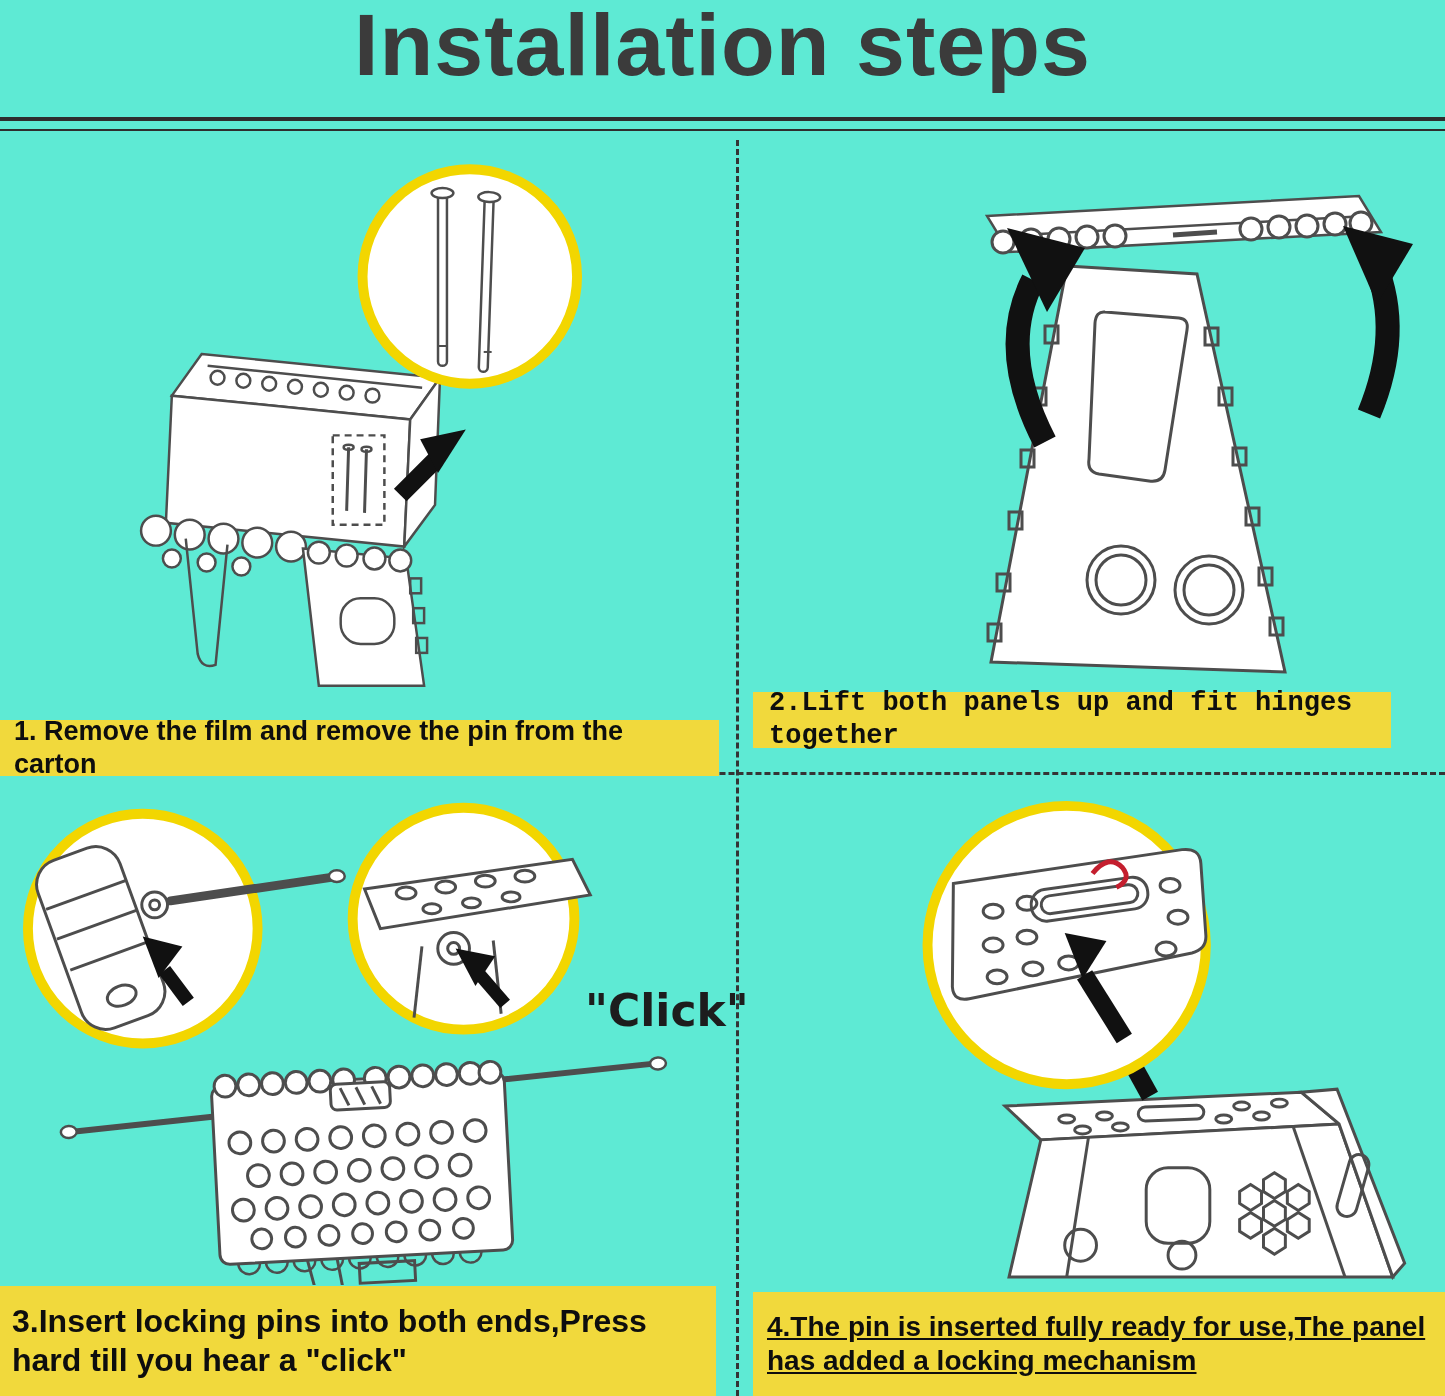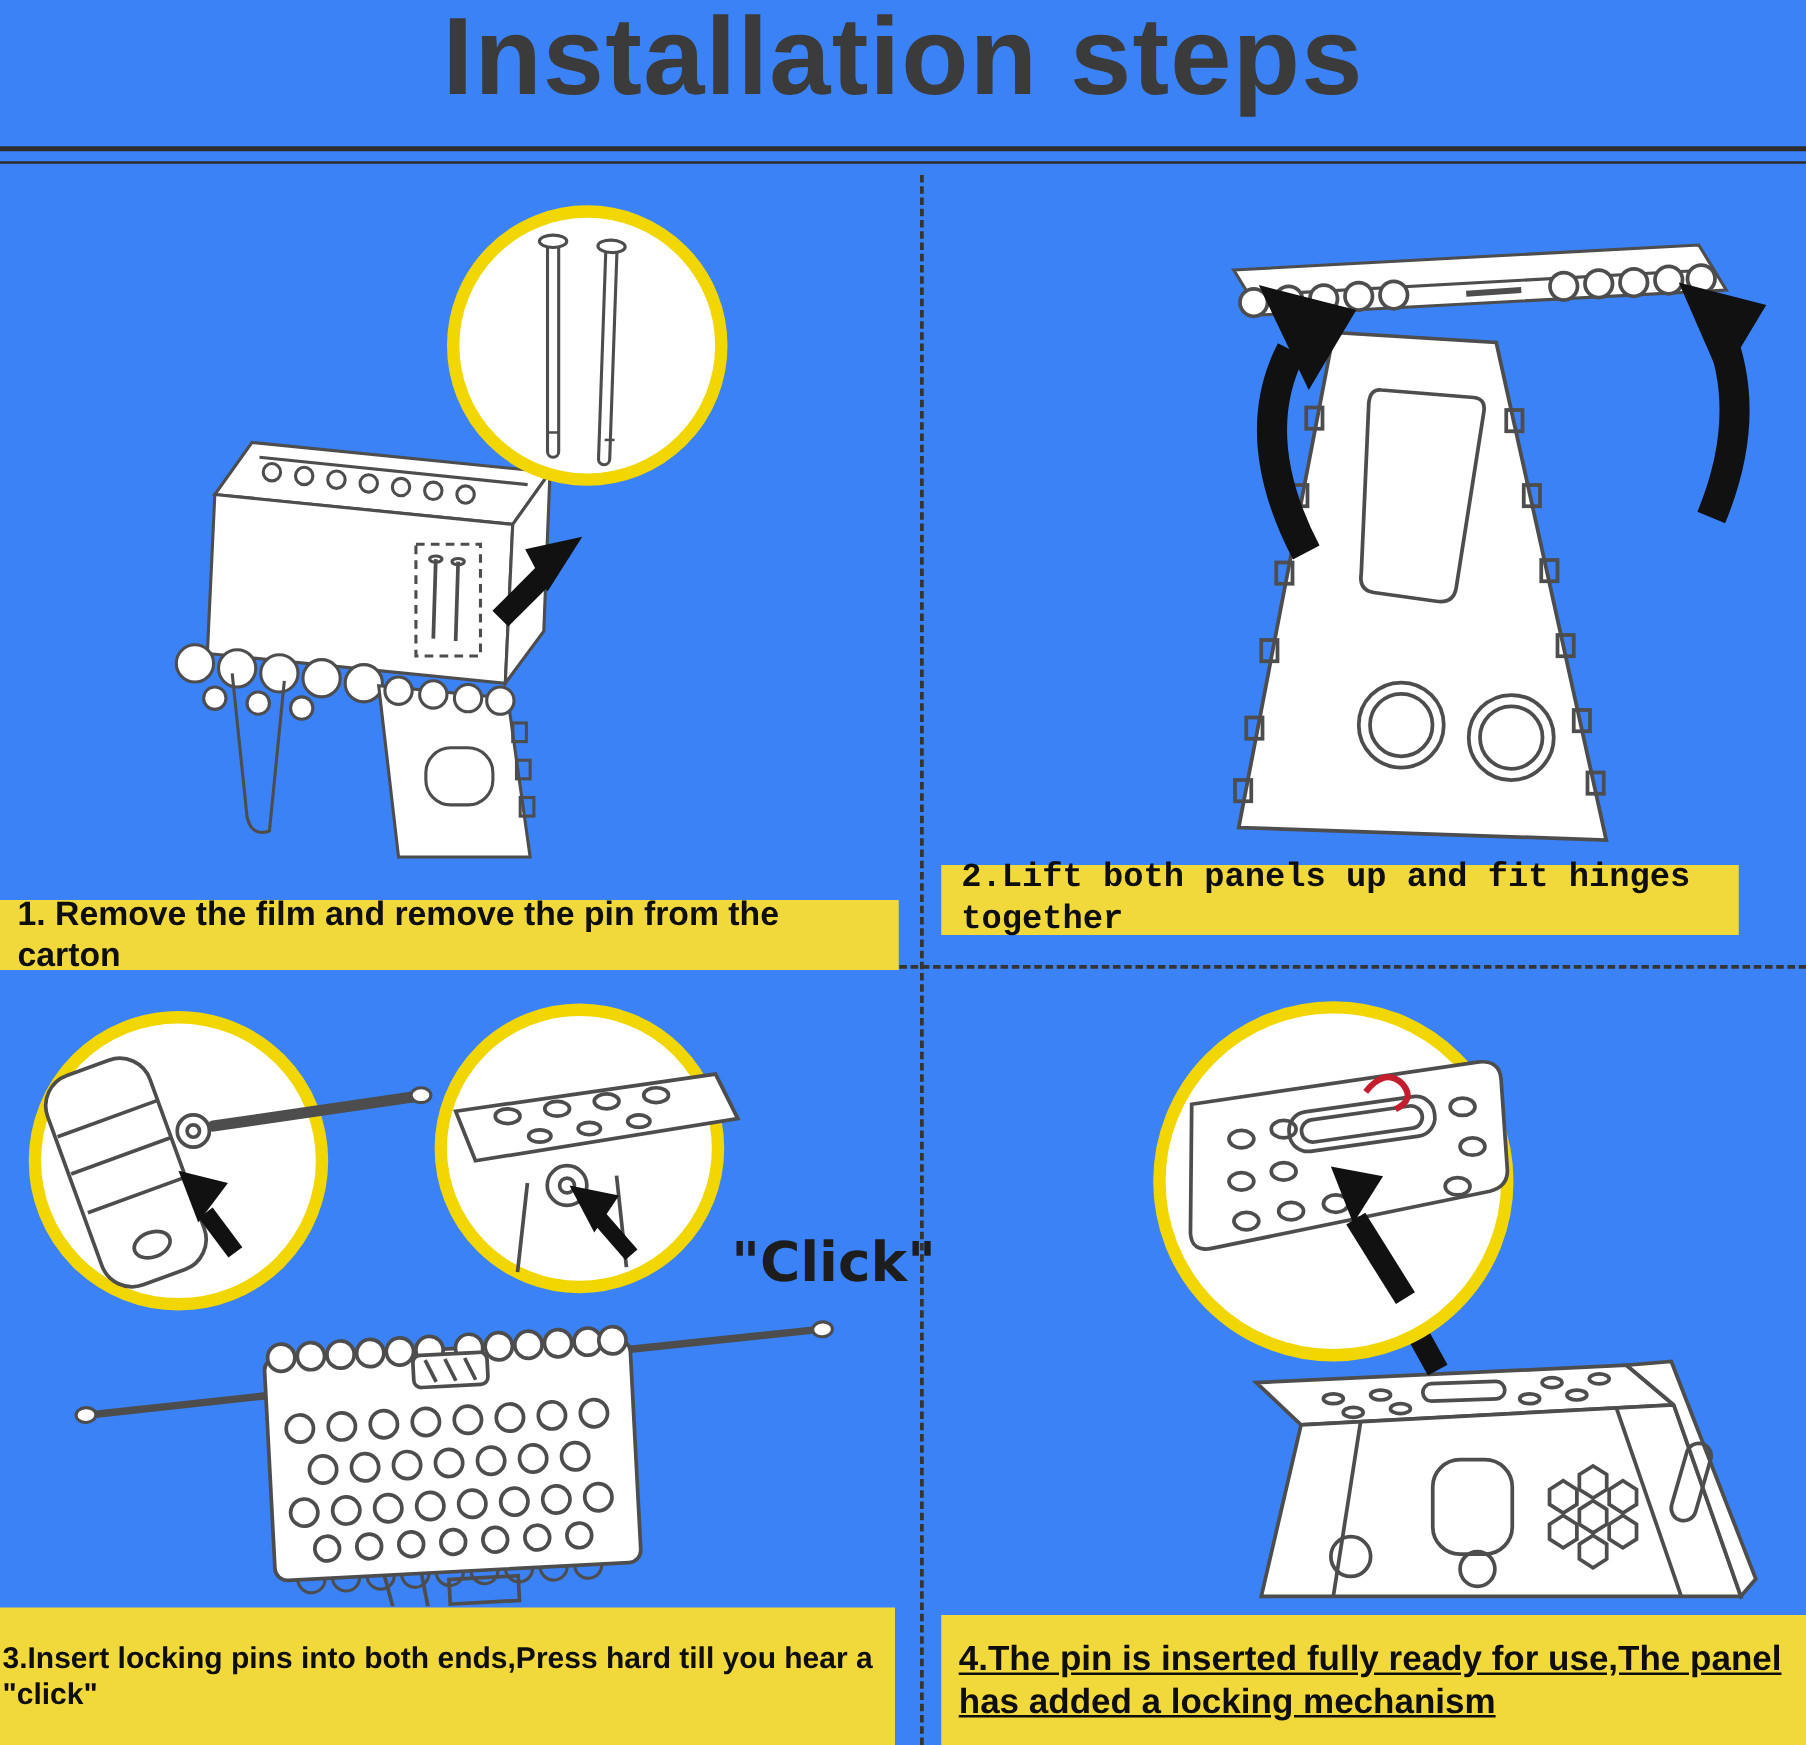--- a/index.html
+++ b/index.html
@@ -1,29 +1,29 @@
 <!DOCTYPE html>
 <html><head>
 <meta charset="utf-8">
 <style>
   * { margin:0; padding:0; box-sizing:border-box; }
   html,body { background:#ffffff; }
-  .page { position:relative; width:1445px; height:1396px; background:#3b82f6;
+  .page { position:relative; width:1445px; height:1396px; background:#5eead4;
           font-family:"Liberation Sans", sans-serif; overflow:hidden; }
   .title { position:absolute; top:-6px; left:0; width:100%; text-align:center;
            font-size:88px; font-weight:bold; color:#3b3b3b; letter-spacing:1px; }
   .rule-a { position:absolute; top:117px; left:0; width:100%; border-top:4px solid #2e2e2e; }
   .rule-b { position:absolute; top:129px; left:0; width:100%; border-top:2px solid #2e2e2e; }
   .vdiv  { position:absolute; top:140px; bottom:0; left:736px; border-left:3px dashed #343434; }
   .hdiv  { position:absolute; top:772px; left:0; width:100%; border-top:3px dashed #343434; }
   .caption { position:absolute; background:#F1D93C; color:#0e0e0e; font-weight:bold;
              display:flex; align-items:center; line-height:1.22; }
   .c1 { left:0;     top:692px;  width:719px; height:56px;  font-size:27px; padding:0 8px 0 14px;margin-top:28px; }
   .c2 { left:753px; top:692px;  width:638px; height:56px;  font-size:27px; padding:0 8px 0 16px;font-family:Liberation Mono, monospace; }
-  .c3 { left:0;     top:1286px; width:716px; height:110px; font-size:24px; padding:6px 2px; }
+  .c3 { left:0;     top:1286px; width:716px; height:110px; font-size:32px; padding:6px 12px; }
   .c4 { left:753px; top:1292px; width:692px; height:104px; font-size:28px; padding:6px 14px;text-decoration:underline; }
   .click-label { position:absolute; left:585px; top:985px; font-size:44px; font-weight:bold;
                  color:#1d1d1d; font-family:"DejaVu Sans", sans-serif; }
   .illus { position:absolute; }
   .s1 { left:5px;   top:145px; width:725px; height:545px; }
   .s2 { left:745px; top:140px; width:700px; height:548px; }
   .s3 { left:5px;   top:790px; width:725px; height:495px; }
   .s4 { left:748px; top:788px; width:697px; height:497px; }
 </style>
 </head>

